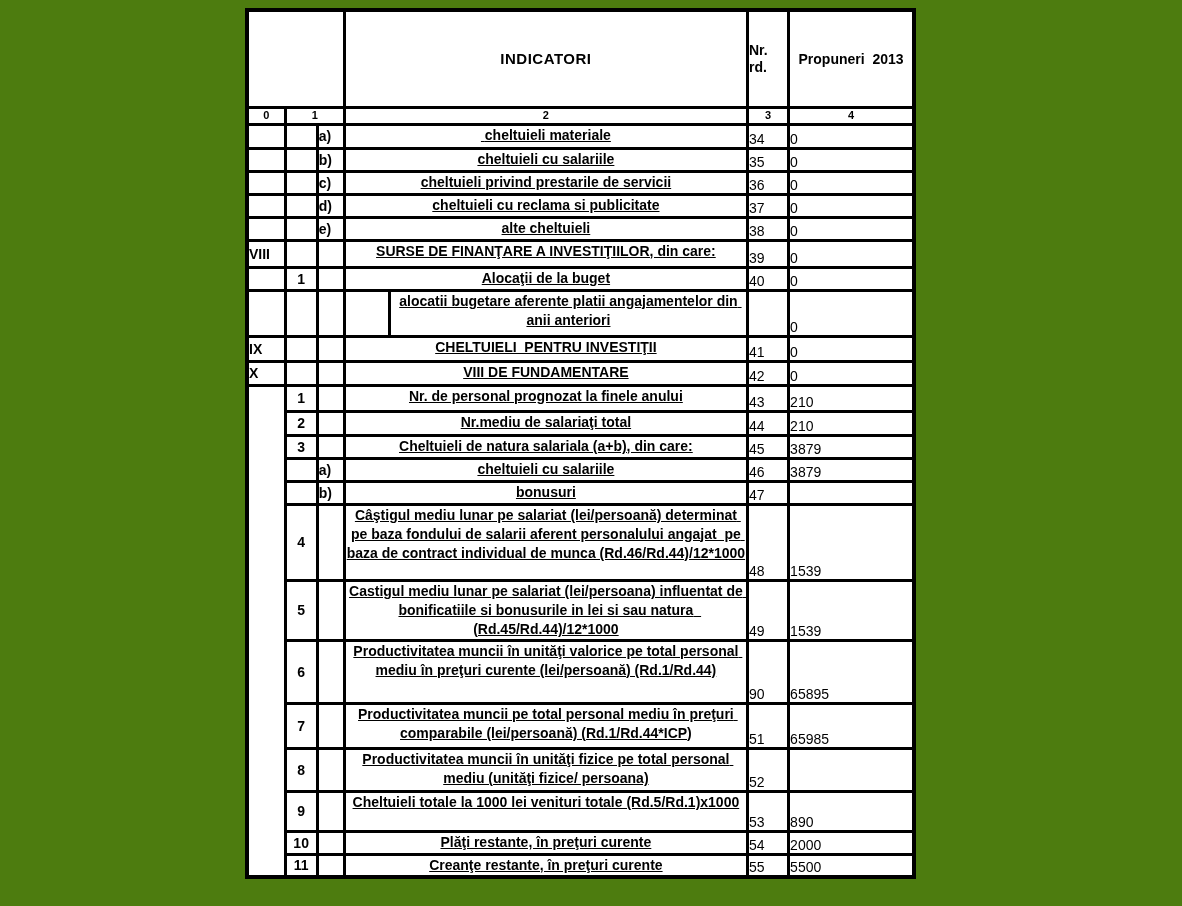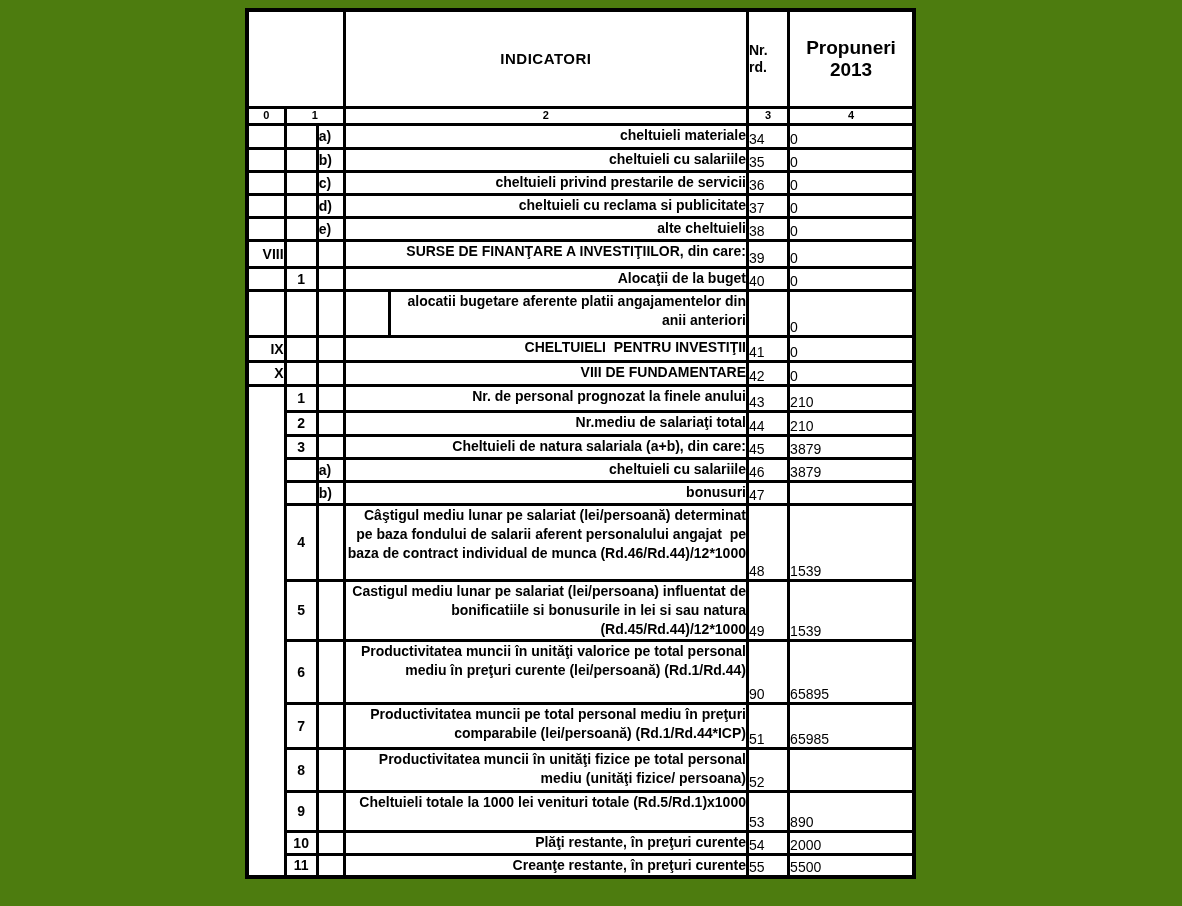--- a/index.html
+++ b/index.html
@@ -41,62 +41,63 @@
   }
   td.h-nr {
     font-weight: bold;
     font-size: 14px;
     vertical-align: middle;
     white-space: pre-wrap;
     line-height: 17px;
   }
   td.h-prop {
     font-weight: bold;
-    font-size: 19px;
+    font-size: 14px;
     text-align: center;
     vertical-align: middle;
     white-space: pre-wrap;
   }
   
   td.cx {
     font-weight: bold;
     font-size: 11px;
     line-height: 11px;
     text-align: center;
     vertical-align: middle;
   }
   
   td.cr {   
     font-weight: bold;
     font-size: 14px;
-    text-align: right;
+    text-align: left;
     vertical-align: middle;
     padding-left: 2px;
   }
   td.cn {   
     font-weight: bold;
     font-size: 14px;
     text-align: center;
     vertical-align: middle;
   }
   td.cl {   
     font-weight: bold;
     font-size: 14px;
     text-align: left;
     vertical-align: middle;
     padding-left: 2px;
   }
   td.ci {   
     font-weight: bold;
     font-size: 14px;
     line-height: 19px;
-    text-align: right;
+    text-align: center;
     vertical-align: top;
     padding: 1px 2px 1px 2px;
     white-space: pre-wrap;
+    text-decoration: underline;
   }
   td.cnr {  
     font-size: 14px;
     text-align: left;
     vertical-align: bottom;
     padding-bottom: 2px;
   }
   td.cv {   
     font-size: 14px;
     text-align: left;

